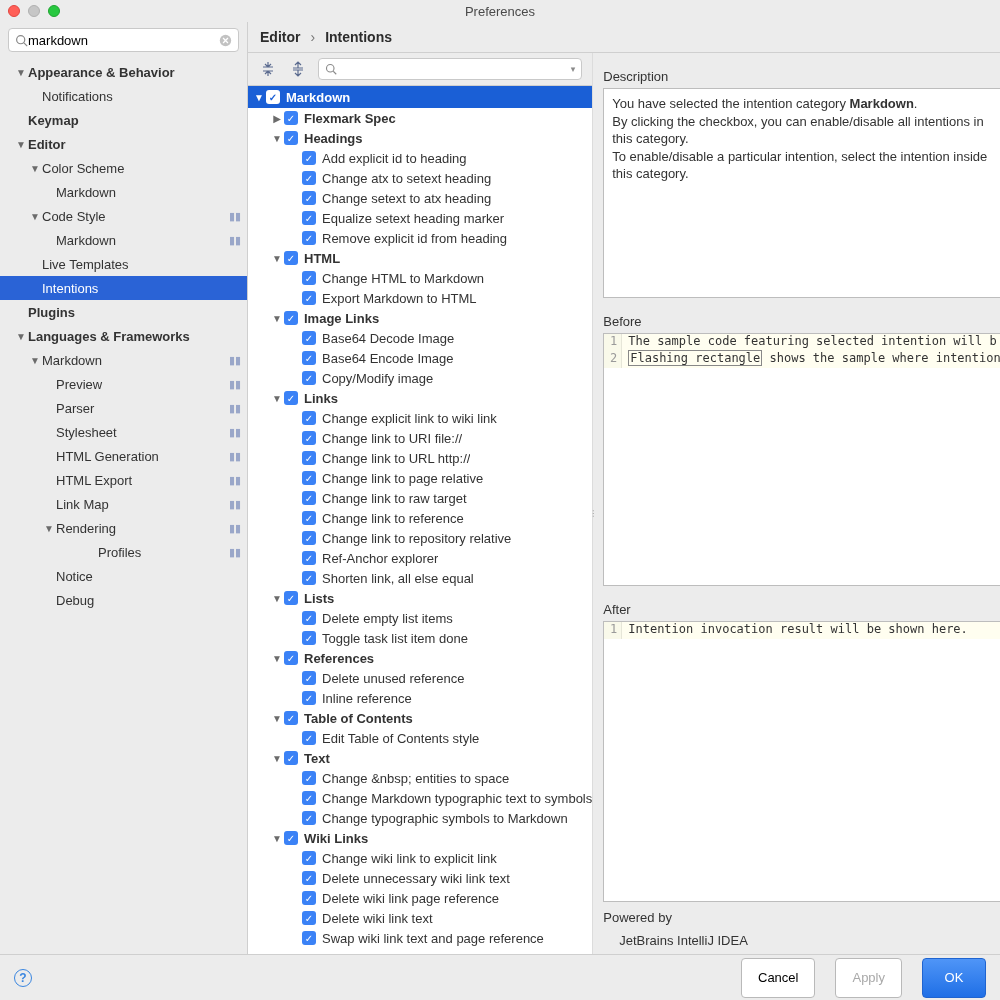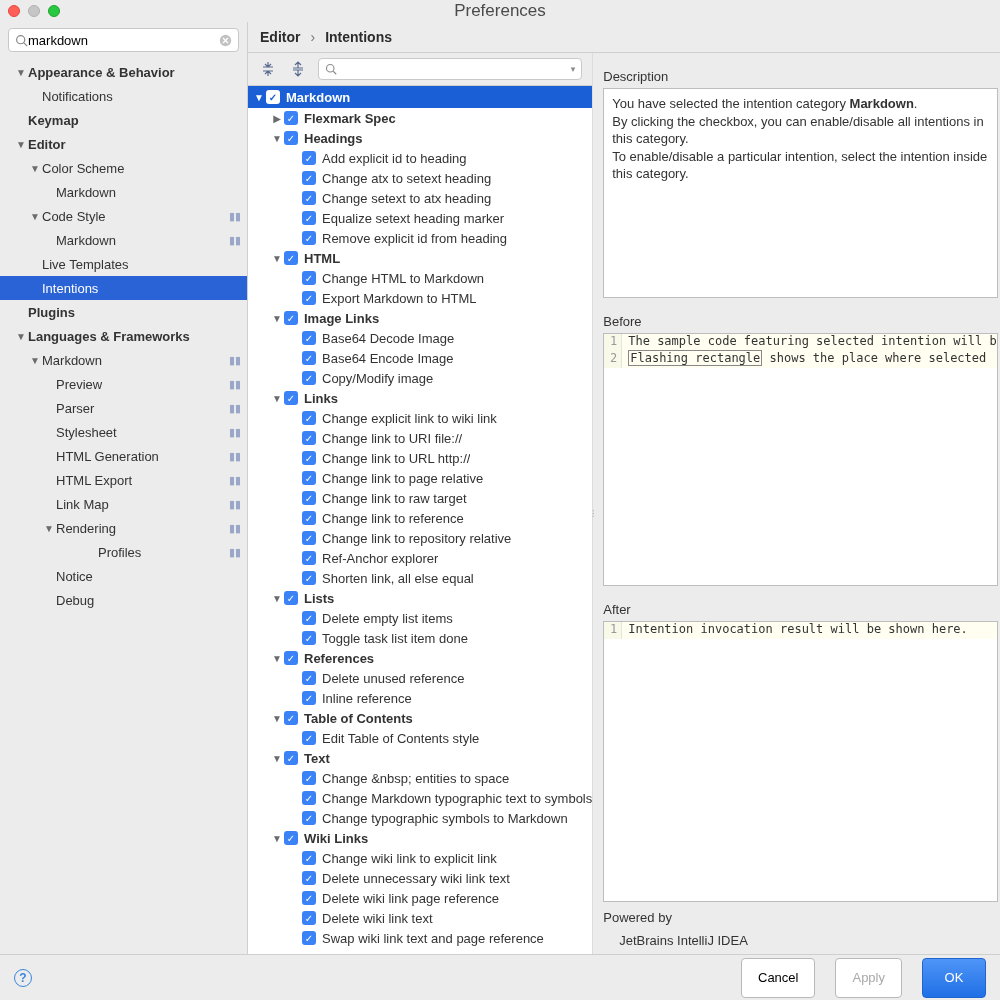--- a/index.html
+++ b/index.html
@@ -4,21 +4,21 @@
 <style>
 * { box-sizing: border-box; margin: 0; padding: 0; }
 body { font-family: -apple-system, "Helvetica Neue", Arial, sans-serif; font-size: 13px; color: #333; background: #ececec; width: 1000px; height: 1000px; overflow: hidden; }
 .window { width: 1000px; height: 1000px; display: flex; flex-direction: column; background: #ececec; }
 .titlebar { height: 22px; display: flex; align-items: center; padding: 0 8px; position: relative; }
 .traffic { display: flex; gap: 8px; }
 .tl-btn { width: 12px; height: 12px; border-radius: 50%; }
 .tl-red { background: #ff5f57; border: 0.5px solid #e24640; }
 .tl-yellow { background: #c6c6c6; border: 0.5px solid #b0b0b0; }
 .tl-green { background: #28c840; border: 0.5px solid #1fa430; }
-.title { position: absolute; left: 0; right: 0; text-align: center; font-size: 17px; color: #4a4a4a; }
+.title { position: absolute; left: 0; right: 0; text-align: center; font-size: 13px; color: #4a4a4a; }
 .content { flex: 1; display: flex; overflow: hidden; }
 .sidebar { width: 248px; background: #ececec; border-right: 1px solid #cfcfcf; display: flex; flex-direction: column; }
 .search-wrap { padding: 6px 8px; }
 .search { display: flex; align-items: center; background: #fff; border: 1px solid #c9c9c9; border-radius: 4px; height: 24px; padding: 0 6px; }
 .search input { flex: 1; border: none; outline: none; font-size: 13px; background: transparent; }
 .search .mag, .search .clr { color: #8a8a8a; font-size: 13px; }
 .tree { flex: 1; overflow: auto; padding: 2px 0; }
 .row { display: flex; align-items: center; height: 24px; padding-right: 6px; cursor: default; }
 .row .disc { width: 14px; display: inline-flex; justify-content: center; color: #6b6b6b; font-size: 10px; }
 .row .label { flex: 1; white-space: nowrap; overflow: hidden; text-overflow: ellipsis; }
@@ -472,21 +472,21 @@
           </div>
 
           <div class="section-label">Before</div>
           <div class="code-box before-box" id="before-box">
               <div class="code-line">
                 <span class="gutter">1</span>
                 <span class="cl-txt">The sample code featuring selected intention will b</span>
               </div>
               <div class="code-line">
                 <span class="gutter">2</span>
-                <span class="cl-txt"><span></span><span class="hl">Flashing rectangle</span><span> shows the place where selected </span></span>
+                <span class="cl-txt"><span></span><span class="hl">Flashing rectangle</span><span> shows the sample where intention </span></span>
               </div>
             </div>
 
           <div class="section-label">After</div>
           <div class="code-box after-box" id="after-box">
               <div class="code-line">
                 <span class="gutter">1</span>
                 <span class="cl-txt">Intention invocation result will be shown here.</span>
               </div>
             </div>

